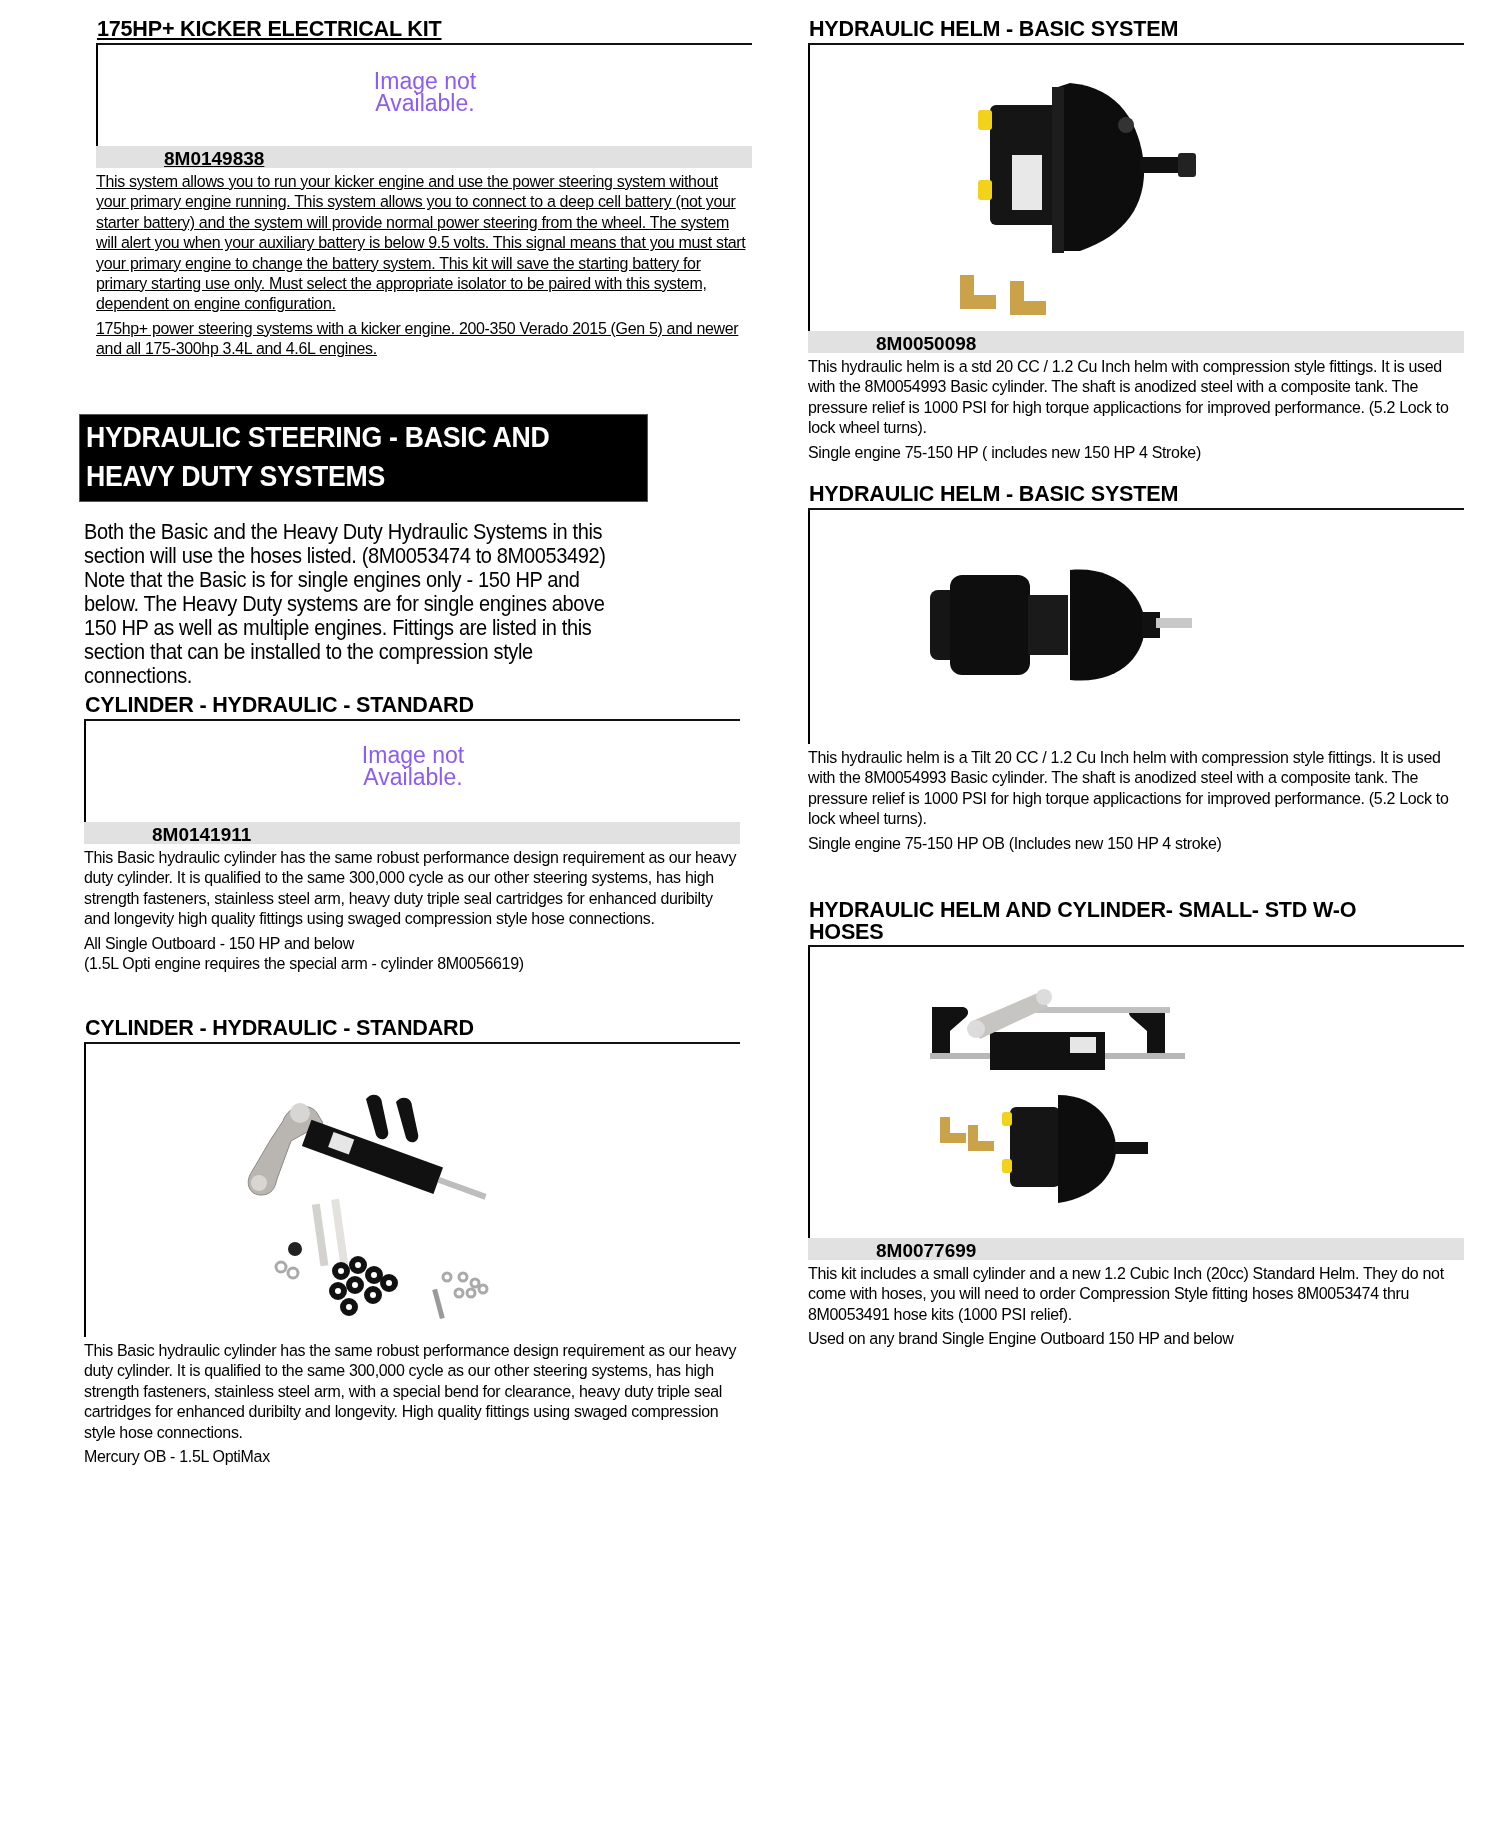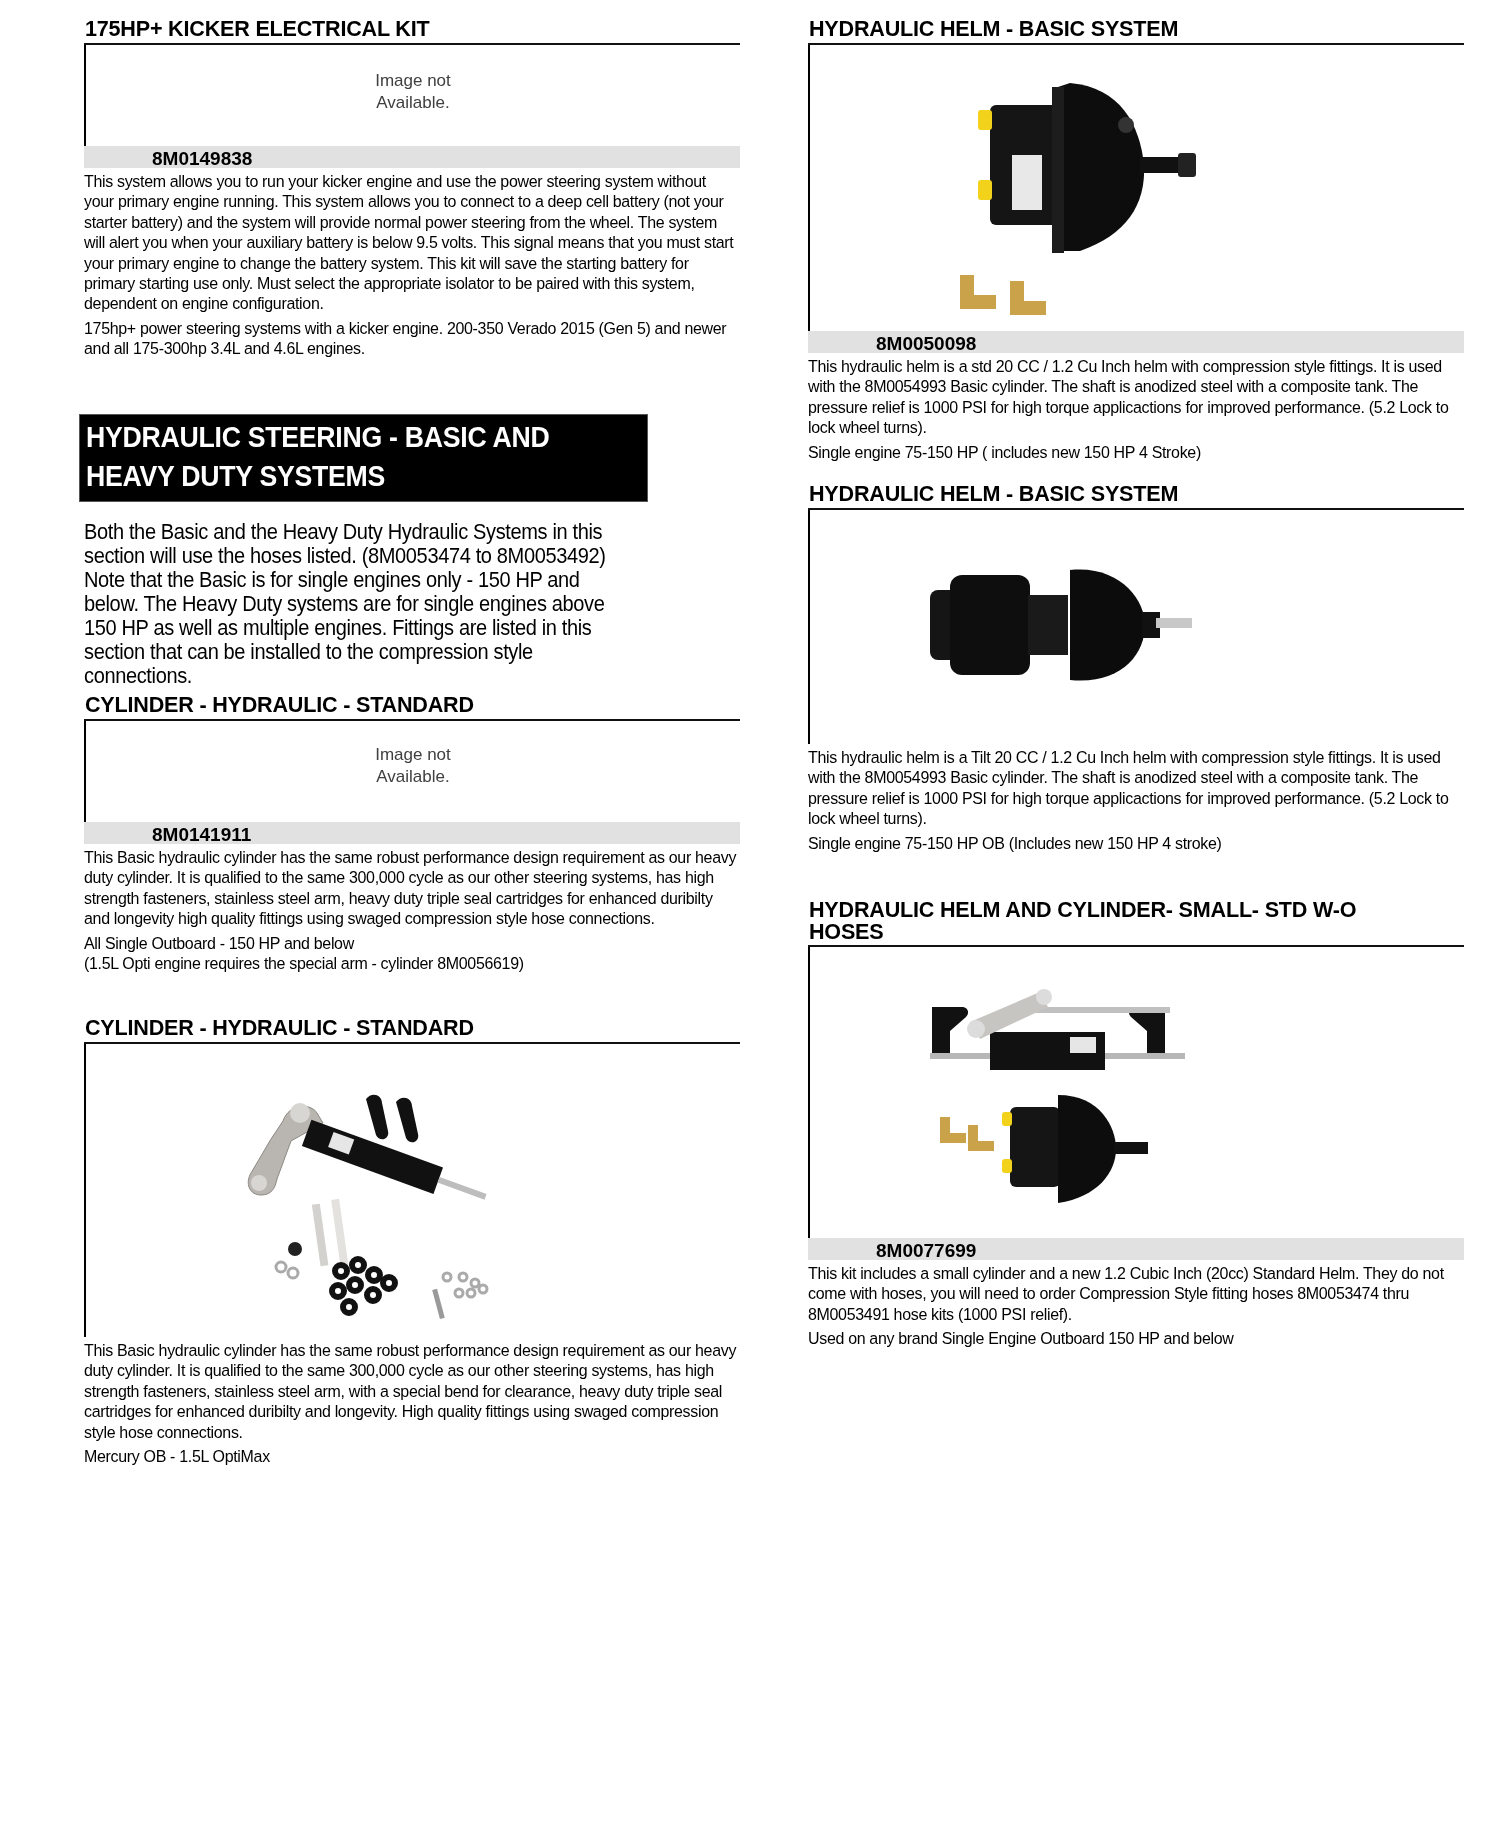--- a/index.html
+++ b/index.html
@@ -8,21 +8,21 @@
   .col { position: absolute; top: 0; }
   .col-left { left: 84px; width: 656px; }
   .col-right { left: 808px; width: 656px; }
 
   .sec-title { font-weight: bold; font-size: 22px; line-height: 24px;
                letter-spacing: -0.2px; transform: scaleX(0.98); transform-origin: left;
                padding-left: 1px; }
   .rule { height: 2px; background: #111; margin-top: 2px; }
   .img-box { border-left: 2px solid #000; position: relative; background: #fff; }
   .na-text { position: absolute; left: 0; right: 0; text-align: center;
-             font-size: 17px; line-height: 22px; color: #404040; }
+             font-size: 23px; line-height: 22px; color: #8b5cf6; }
   .pn-bar { background: #e1e1e1; height: 22px; font-weight: bold; font-size: 19px;
             line-height: 25px; padding-left: 68px; }
   .desc { font-size: 17.2px; line-height: 20.4px; letter-spacing: -0.35px;
           transform: scaleX(0.93); transform-origin: left; width: 107%; margin-top: 3px; }
   .app { font-size: 17.2px; line-height: 20.4px; letter-spacing: -0.35px;
          transform: scaleX(0.93); transform-origin: left; width: 107%; margin-top: 4px; }
 
   .banner { background: #000; color: #fff; font-weight: bold; font-size: 29px;
             line-height: 39px; padding: 3px 6px 5px 6px; margin-left: -5px; width: 569px;
             letter-spacing: -0.3px; border: 1px solid #555; box-sizing: border-box; }
@@ -30,21 +30,21 @@
   .intro { font-size: 22px; line-height: 24px; letter-spacing: -0.4px;
            transform: scaleX(0.91); transform-origin: left; width: 110%; }
 
   .photo { position: absolute; }
 </style>
 </head>
 <body>
 
 <div class="col col-left">
 
-  <div style="position:absolute; top:17px; left:0; width:656px;">
+  <div style="position:absolute; top:17px; left:12px; width:656px;text-decoration:underline;">
     <div class="sec-title">175HP+ KICKER ELECTRICAL KIT</div>
     <div class="rule"></div>
     <div class="img-box" style="height:101px;">
       <div class="na-text" style="top:25px;">
         <div>Image not</div>
         <div>Available.</div>
       </div>
     </div>
     <div class="pn-bar">8M0149838</div>
     <div class="desc">This system allows you to run your kicker engine and use the power steering system without your primary engine running.  This system allows you to connect to a deep cell battery (not your starter battery) and the system will provide normal power steering from the wheel. The system will alert you when your auxiliary battery is below 9.5 volts.  This signal means that you must start your primary engine to change the battery system.  This kit will save the starting battery for primary starting use only.  Must select the appropriate isolator to be paired with this system, dependent on engine configuration.</div>

